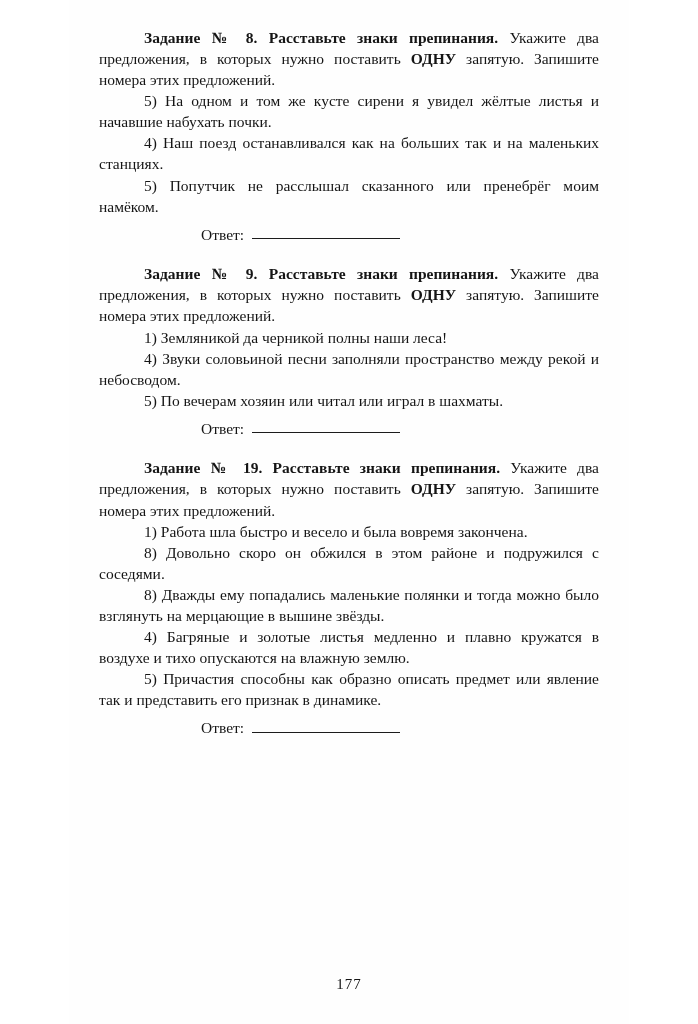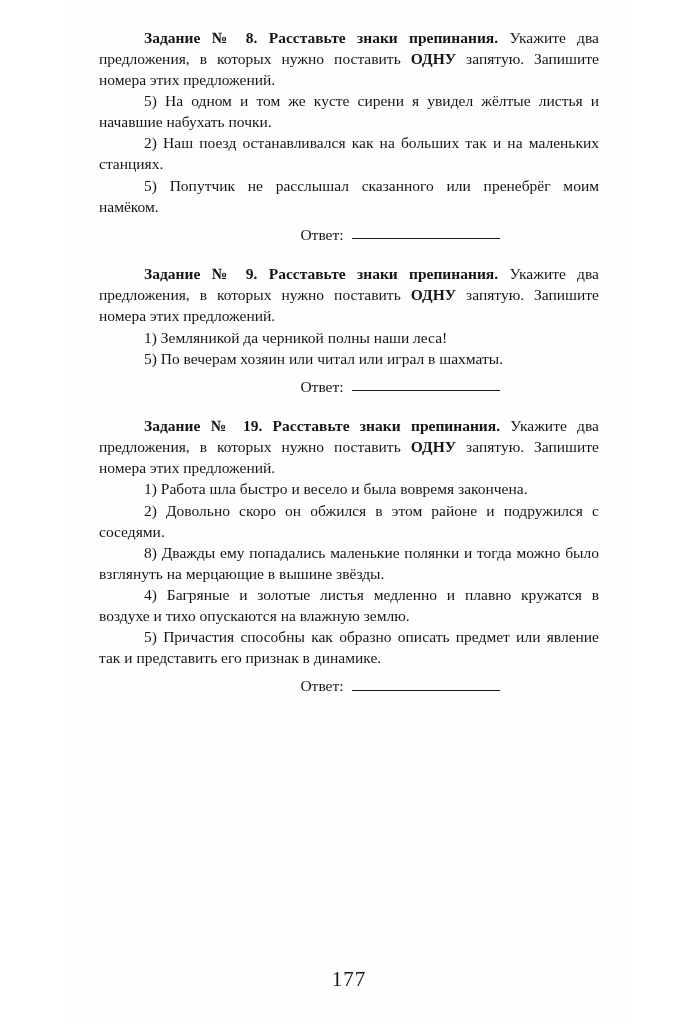--- a/index.html
+++ b/index.html
@@ -25,72 +25,72 @@
   .para {
     margin: 0;
     text-align: justify;
     text-indent: 45px;
   }
   .para b { font-weight: bold; }
   .answer-row {
     margin: 6px 0 19px 102px;
     text-indent: 0;
     white-space: nowrap;
-    text-align: center;
   }
   .answer-line {
     display: inline-block;
     width: 148px;
     height: 1em;
     margin-left: 8px;
     border-bottom: 1.6px solid #1c1c1c;
     vertical-align: baseline;
   }
   .page-number {
     position: absolute;
     left: 0;
     bottom: 30px;
     width: 100%;
     text-align: center;
-    font-size: 21px;
+    font-size: 15px;
     letter-spacing: 1px;
   }
   .scan-artifact {
     position: absolute;
     left: 583px;
     top: 836px;
     font-size: 13px;
     color: #2a2a2a;
     transform: rotate(8deg);
   }
 </style>
 </head>
 <body>
 
 <div class="page">
 
   <section class="task">
     <p class="para"><b>Задание № 8. Расставьте знаки препинания.</b><span> Укажите два предложения, в которых нужно поставить </span><b>ОДНУ</b><span> запятую. Запишите номера этих предложений.</span></p>
     <p class="para">5) На одном и том же кусте сирени я увидел жёлтые листья и начавшие набухать почки.</p>
-    <p class="para">2) Наш поезд останавливался как на больших так и на маленьких станциях.</p>
+    <p class="para">4) Наш поезд останавливался как на больших так и на маленьких станциях.</p>
     <p class="para">5) Попутчик не расслышал сказанного или пренебрёг моим намёком.</p>
     <p class="answer-row"><span>Ответ:</span><span class="answer-line"></span></p>
   </section>
 
   <section class="task">
     <p class="para"><b>Задание № 9. Расставьте знаки препинания.</b><span> Укажите два предложения, в которых нужно поставить </span><b>ОДНУ</b><span> запятую. Запишите номера этих предложений.</span></p>
     <p class="para">1) Земляникой да черникой полны наши леса!</p>
+    <p class="para">4) Звуки соловьиной песни заполняли пространство между рекой и небосводом.</p>
     <p class="para">5) По вечерам хозяин или читал или играл в шахматы.</p>
     <p class="answer-row"><span>Ответ:</span><span class="answer-line"></span></p>
   </section>
 
   <section class="task">
     <p class="para"><b>Задание № 19. Расставьте знаки препинания.</b><span> Укажите два предложения, в которых нужно поставить </span><b>ОДНУ</b><span> запятую. Запишите номера этих предложений.</span></p>
     <p class="para">1) Работа шла быстро и весело и была вовремя закончена.</p>
-    <p class="para">2) Довольно скоро он обжился в этом районе и подружился с соседями.</p>
+    <p class="para">8) Довольно скоро он обжился в этом районе и подружился с соседями.</p>
     <p class="para">8) Дважды ему попадались маленькие полянки  и тогда можно было взглянуть на мерцающие в вышине звёзды.</p>
     <p class="para">4) Багряные и золотые листья медленно и плавно кружатся в воздухе и тихо опускаются на влажную землю.</p>
     <p class="para">5) Причастия способны как образно описать предмет или явление так и представить его признак в динамике.</p>
     <p class="answer-row"><span>Ответ:</span><span class="answer-line"></span></p>
   </section>
 
   <span class="scan-artifact">/</span>
 
   <div class="page-number">177</div>
 </div>

